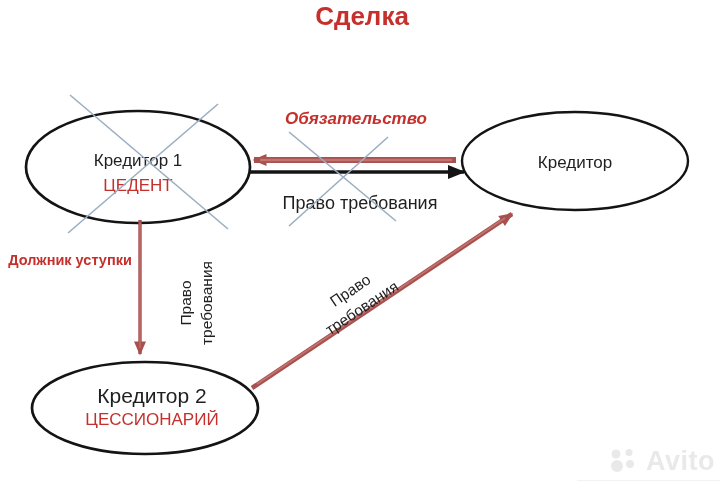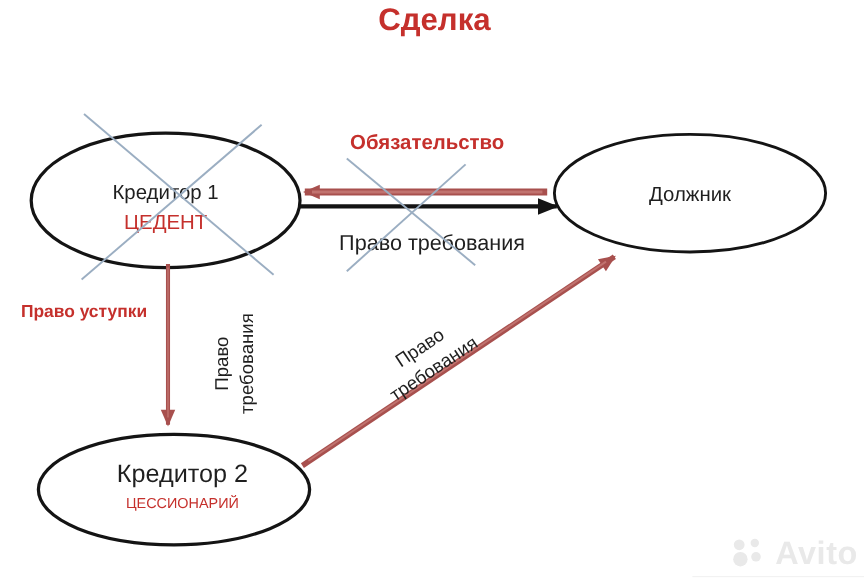--- a/index.html
+++ b/index.html
@@ -14,24 +14,24 @@
   .labels{position:absolute;left:0;top:0;width:720px;height:487px;z-index:2;}
 
   .title{
     position:absolute;left:362px;top:0px;transform:translateX(-50%);
     font-size:26px;font-weight:bold;color:var(--label-red);line-height:32px;white-space:nowrap;
   }
   .node-label{position:absolute;transform:translate(-50%,-50%);text-align:center;white-space:nowrap;}
   .node-label .nm{display:block;font-size:17px;color:var(--text-black);line-height:27px;}
   .node-label .role{display:block;font-size:17px;font-weight:normal;color:var(--label-red);line-height:24px;}
   .node-label.small .nm{font-size:21px;line-height:25px;}
-  .node-label.small .role{font-size:12px;line-height:23px;}
+  .node-label.small .role{font-size:17px;line-height:23px;}
 
   .edge-label{position:absolute;transform:translate(-50%,-50%);white-space:nowrap;}
-  .edge-label.obligation{left:356px;top:119px;font-size:17px;font-weight:bold;color:var(--label-red);}
+  .edge-label.obligation{left:356px;top:119px;font-size:17px;font-weight:bold;color:var(--label-red);font-style:italic;}
   .edge-label.claim{left:360px;top:203px;font-size:18px;color:var(--text-black);}
   .edge-label.assignment{left:70px;top:260px;font-size:14.5px;font-weight:bold;color:var(--label-red);}
 
   .rot-label{
     position:absolute;text-align:center;white-space:nowrap;
     font-size:15.5px;color:var(--text-black);line-height:21px;
   }
   .rot-label span{display:block;}
   .rot-label.vertical{left:196px;top:303px;transform:translate(-50%,-50%) rotate(-90deg);}
   .rot-label.diagonal{left:356px;top:299px;transform:translate(-50%,-50%) rotate(-33.7deg);}
@@ -73,31 +73,31 @@
 
   <div class="labels">
     <div class="title">Сделка</div>
 
     <div class="node-label" style="left:138px;top:172px">
       <span class="nm">Кредитор 1</span>
       <span class="role">ЦЕДЕНТ</span>
     </div>
 
     <div class="node-label" style="left:575px;top:162px">
-      <span class="nm">Должник</span>
+      <span class="nm">Кредитор</span>
     </div>
 
     <div class="node-label small" style="left:152px;top:407px">
       <span class="nm">Кредитор 2</span>
       <span class="role">ЦЕССИОНАРИЙ</span>
     </div>
 
     <div class="edge-label obligation">Обязательство</div>
     <div class="edge-label claim">Право требования</div>
-    <div class="edge-label assignment">Право уступки</div>
+    <div class="edge-label assignment">Должник уступки</div>
 
     <div class="rot-label vertical">
       <span>Право</span>
       <span>требования</span>
     </div>
 
     <div class="rot-label diagonal">
       <span>Право</span>
       <span>требования</span>
     </div>

